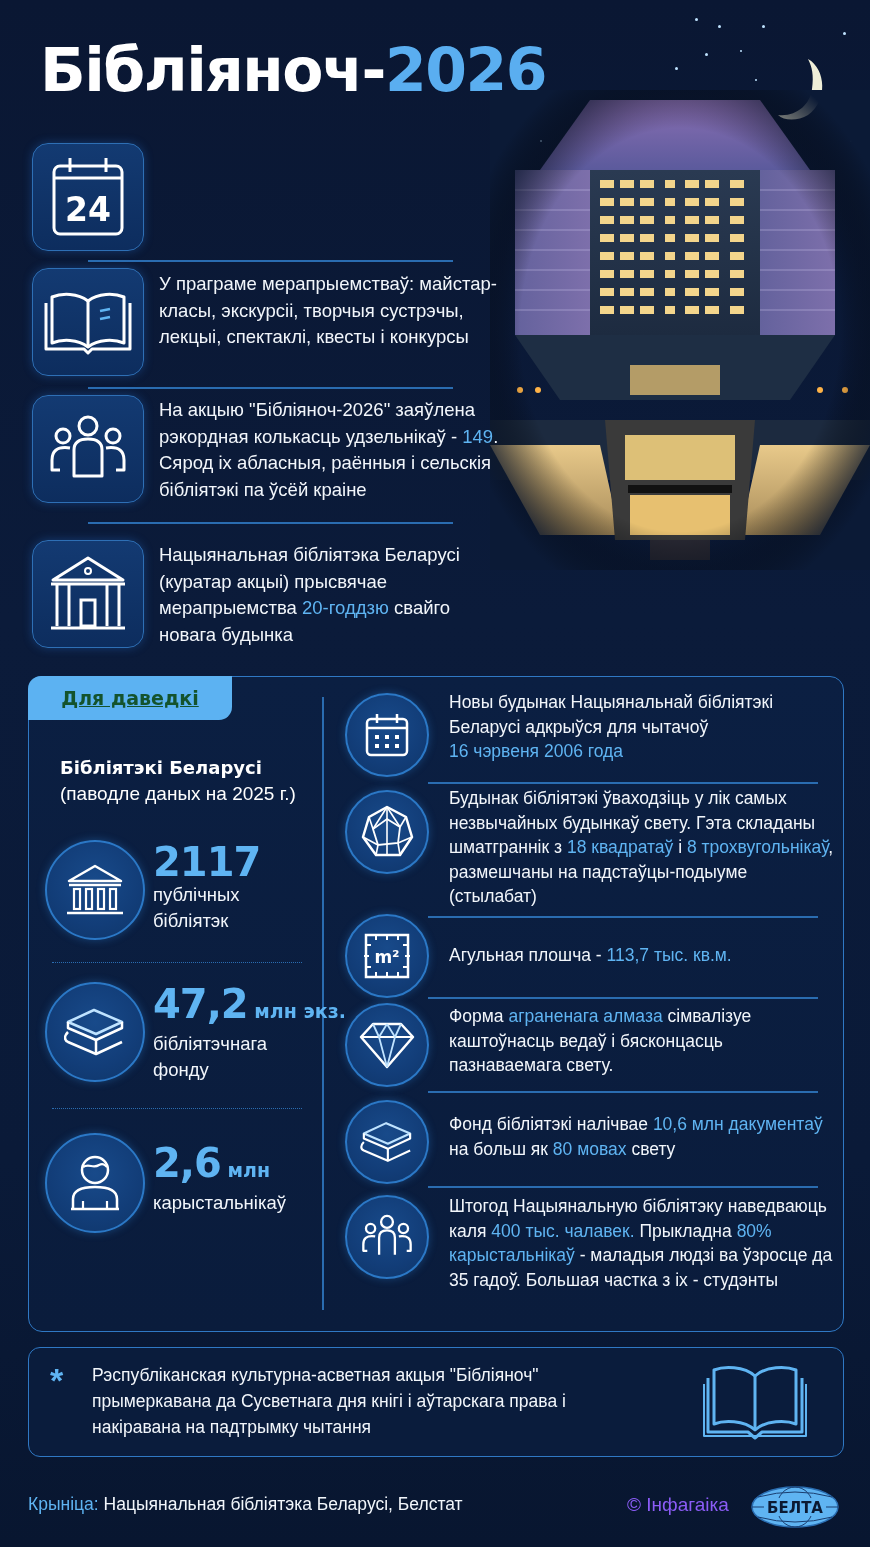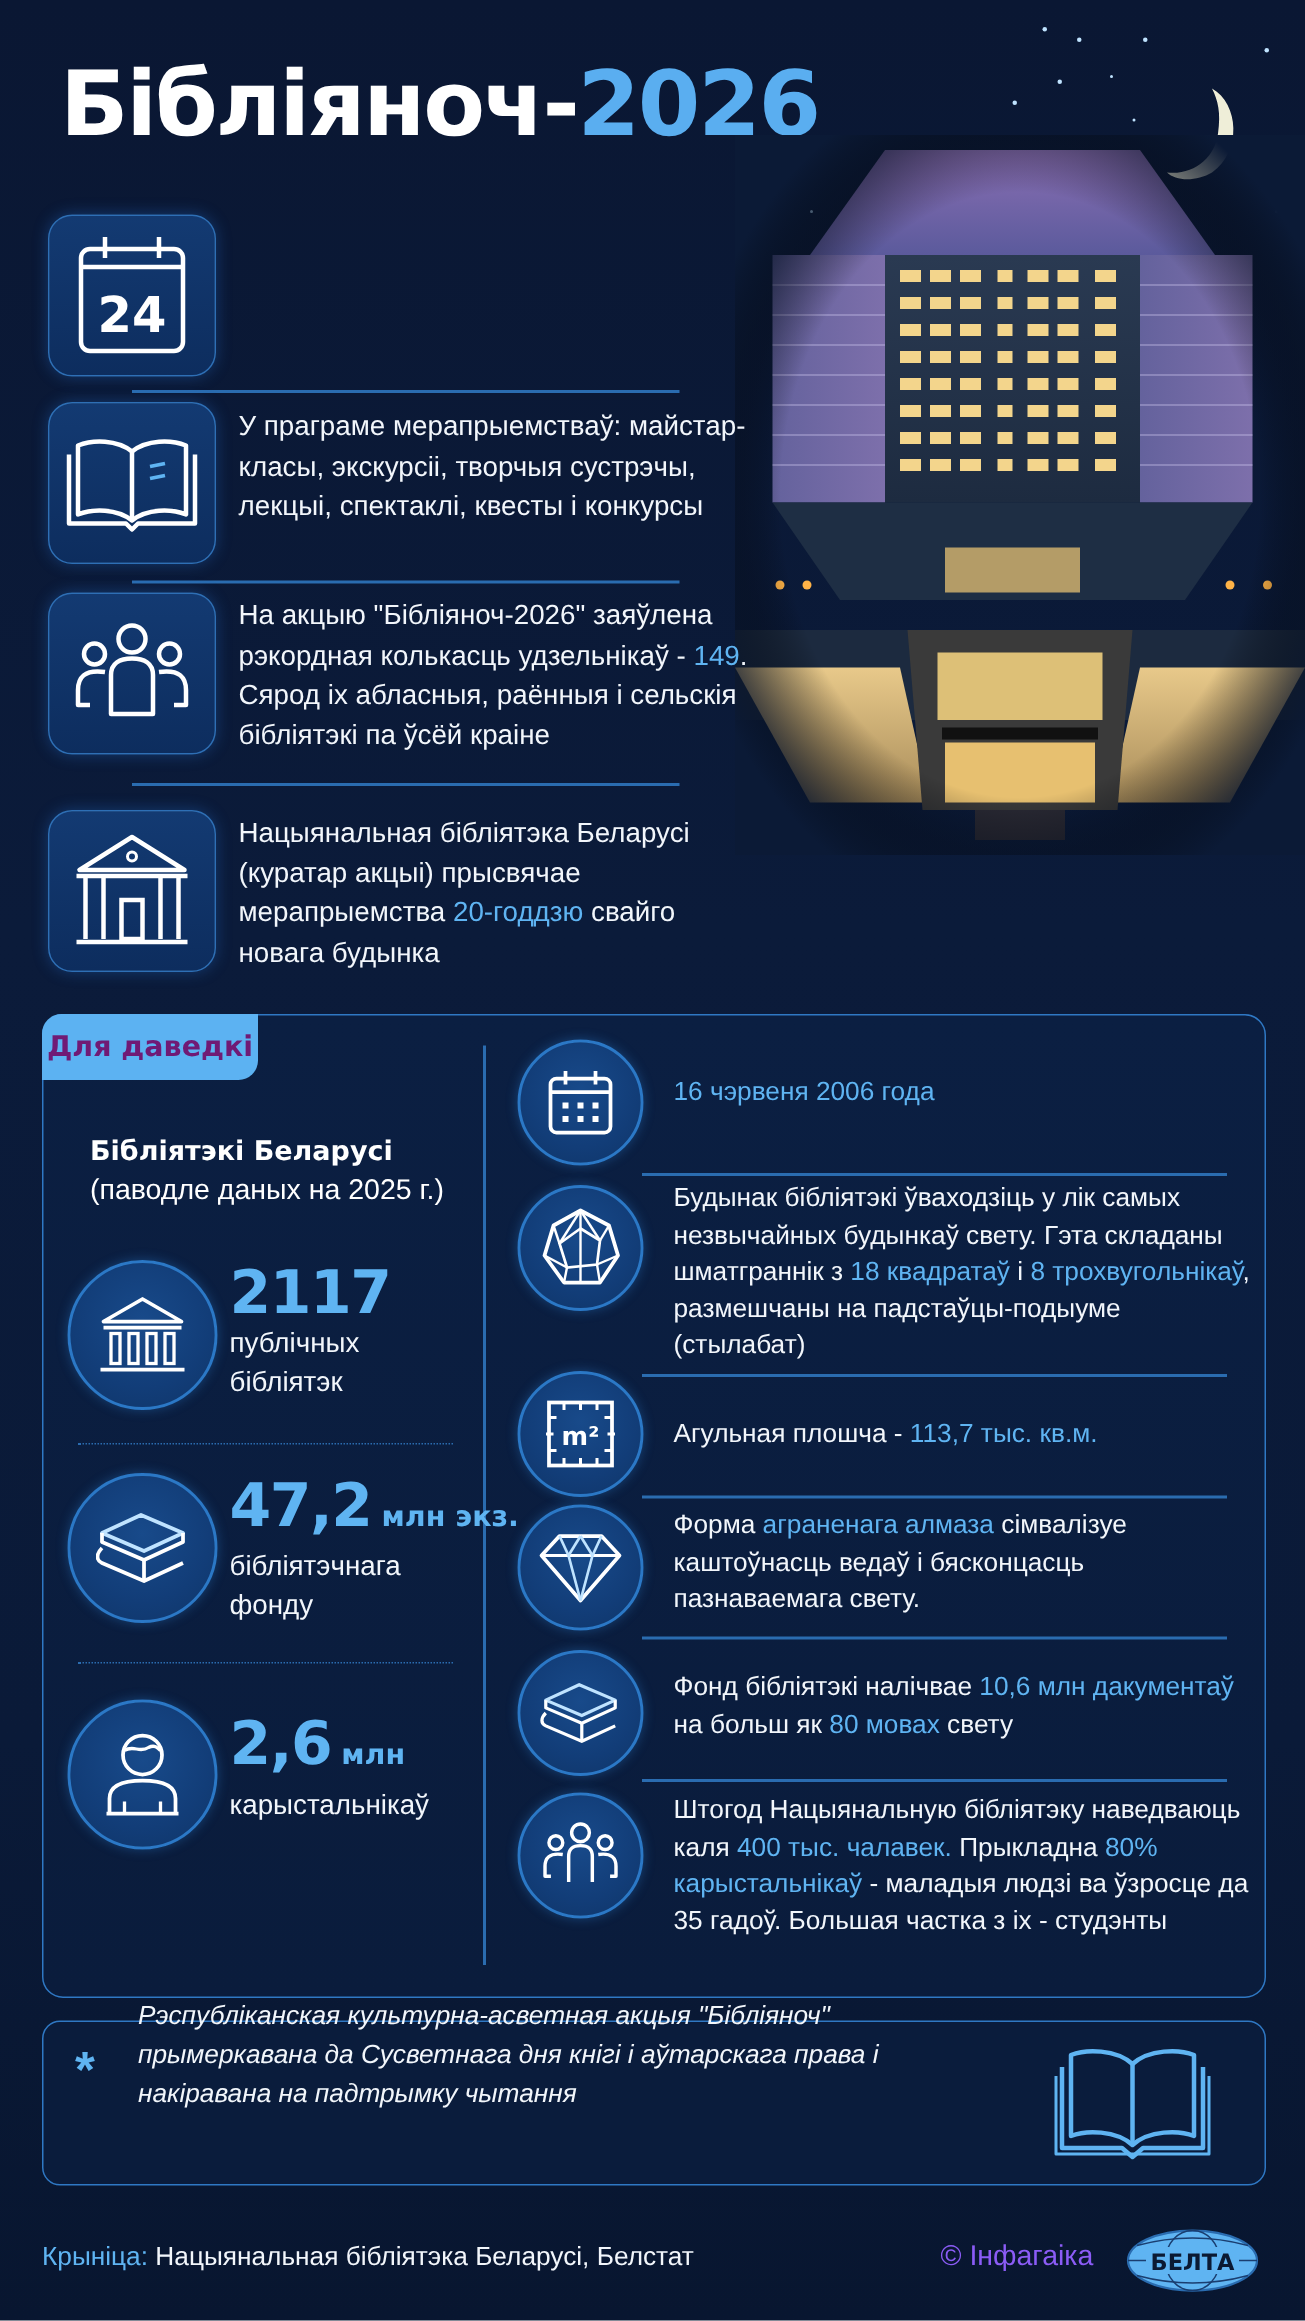--- a/index.html
+++ b/index.html
@@ -45,25 +45,26 @@
   .top-divider {
     position: absolute; height: 1.5px; background: #2a6cb0; left: 88px; width: 365px;
   }
 
   .ref-panel {
     position: absolute; left: 28px; top: 676px; width: 816px; height: 656px;
     border: 1.5px solid #2f78c4; border-radius: 14px;
     background: linear-gradient(180deg, #0b1f42 0%, #0a1c3c 100%);
   }
   .ref-tab {
-    position: absolute; left: 28px; top: 676px; width: 144px; height: 44px;
+    position: absolute; left: 28px; top: 676px; width: 204px; height: 44px;
     background: #5cb2f2; border-radius: 13px 0 13px 0;
-    color: #701a75; font-weight: bold; font-size: 19px;
+    color: #14532d; font-weight: bold; font-size: 19px;
     display: flex; align-items: center; justify-content: center;
     font-family: "DejaVu Sans", sans-serif;
+    text-decoration: underline;
   }
   .ref-vline {
     position: absolute; left: 322px; top: 697px; width: 1.5px; height: 613px; background: #2a6cb0;
   }
   .ref-heading {
     position: absolute; left: 60px; top: 755px; font-size: 19px; line-height: 26px;
   }
   .ref-heading b { font-family: "DejaVu Sans", sans-serif; font-size: 18px; }
 
   .circle-icon {
@@ -98,22 +99,22 @@
   .note-panel {
     position: absolute; left: 28px; top: 1347px; width: 816px; height: 110px;
     border: 1.5px solid #2f78c4; border-radius: 12px;
     background: #0a1c3c;
   }
   .note-star {
     position: absolute; left: 50px; top: 1363px; color: #5fb4f2; font-size: 34px; font-weight: bold;
     line-height: 34px;
   }
   .note-text {
-    position: absolute; left: 92px; top: 1330px; width: 560px;
-    font-size: 17.5px; line-height: 26px; color: #f2f6fb; font-style: italic;
+    position: absolute; left: 92px; top: 1362px; width: 560px;
+    font-size: 17.5px; line-height: 26px; color: #f2f6fb;
   }
   .note-book { position: absolute; left: 700px; top: 1362px; width: 110px; height: 80px; }
 
   .footer-source {
     position: absolute; left: 28px; top: 1494px; font-size: 17.5px; color: #f2f6fb;
   }
   .footer-source .lbl { color: #5fb4f2; margin-top: 12px; }
   .footer-copy { position: absolute; left: 627px; top: 1494px; font-size: 19px; color: #8b5cf6; }
   .belta { position: absolute; left: 750px; top: 1485px; width: 90px; height: 44px; }
 </style>
@@ -391,21 +392,21 @@
       <line x1="33" y1="2" x2="33" y2="11" stroke="#fff" stroke-width="2.5"></line>
       <rect x="11" y="23" width="4" height="4" fill="#fff"></rect>
         <rect x="21" y="23" width="4" height="4" fill="#fff"></rect>
         <rect x="31" y="23" width="4" height="4" fill="#fff"></rect>
       <rect x="11" y="32" width="4" height="4" fill="#fff"></rect>
         <rect x="21" y="32" width="4" height="4" fill="#fff"></rect>
         <rect x="31" y="32" width="4" height="4" fill="#fff"></rect>
     </svg>
   </div>
   <div class="fact-text" style="top:-3px">
-    <br><span class="hl">16 чэрвеня 2006 года</span>
+    <span>Новы будынак Нацыянальнай бібліятэкі Беларусі адкрыўся для чытачоў </span><br><span class="hl">16 чэрвеня 2006 года</span>
   </div>
 </div>
 <div class="fact-divider" style="top:782px"></div>
 
 <div class="fact" style="top:790px;height:84px">
   <div class="circle-icon">
     <svg width="54" height="54" viewBox="0 0 54 54">
       <polygon points="27,2 46,12 52,32 40,50 16,50 3,32 9,12" fill="none" stroke="#fff" stroke-width="2.5" stroke-linejoin="round"></polygon>
       <polygon points="27,14 40,22 38,38 18,40 13,24" fill="none" stroke="#fff" stroke-width="1.8"></polygon>
       <g stroke="#fff" stroke-width="1.6">

